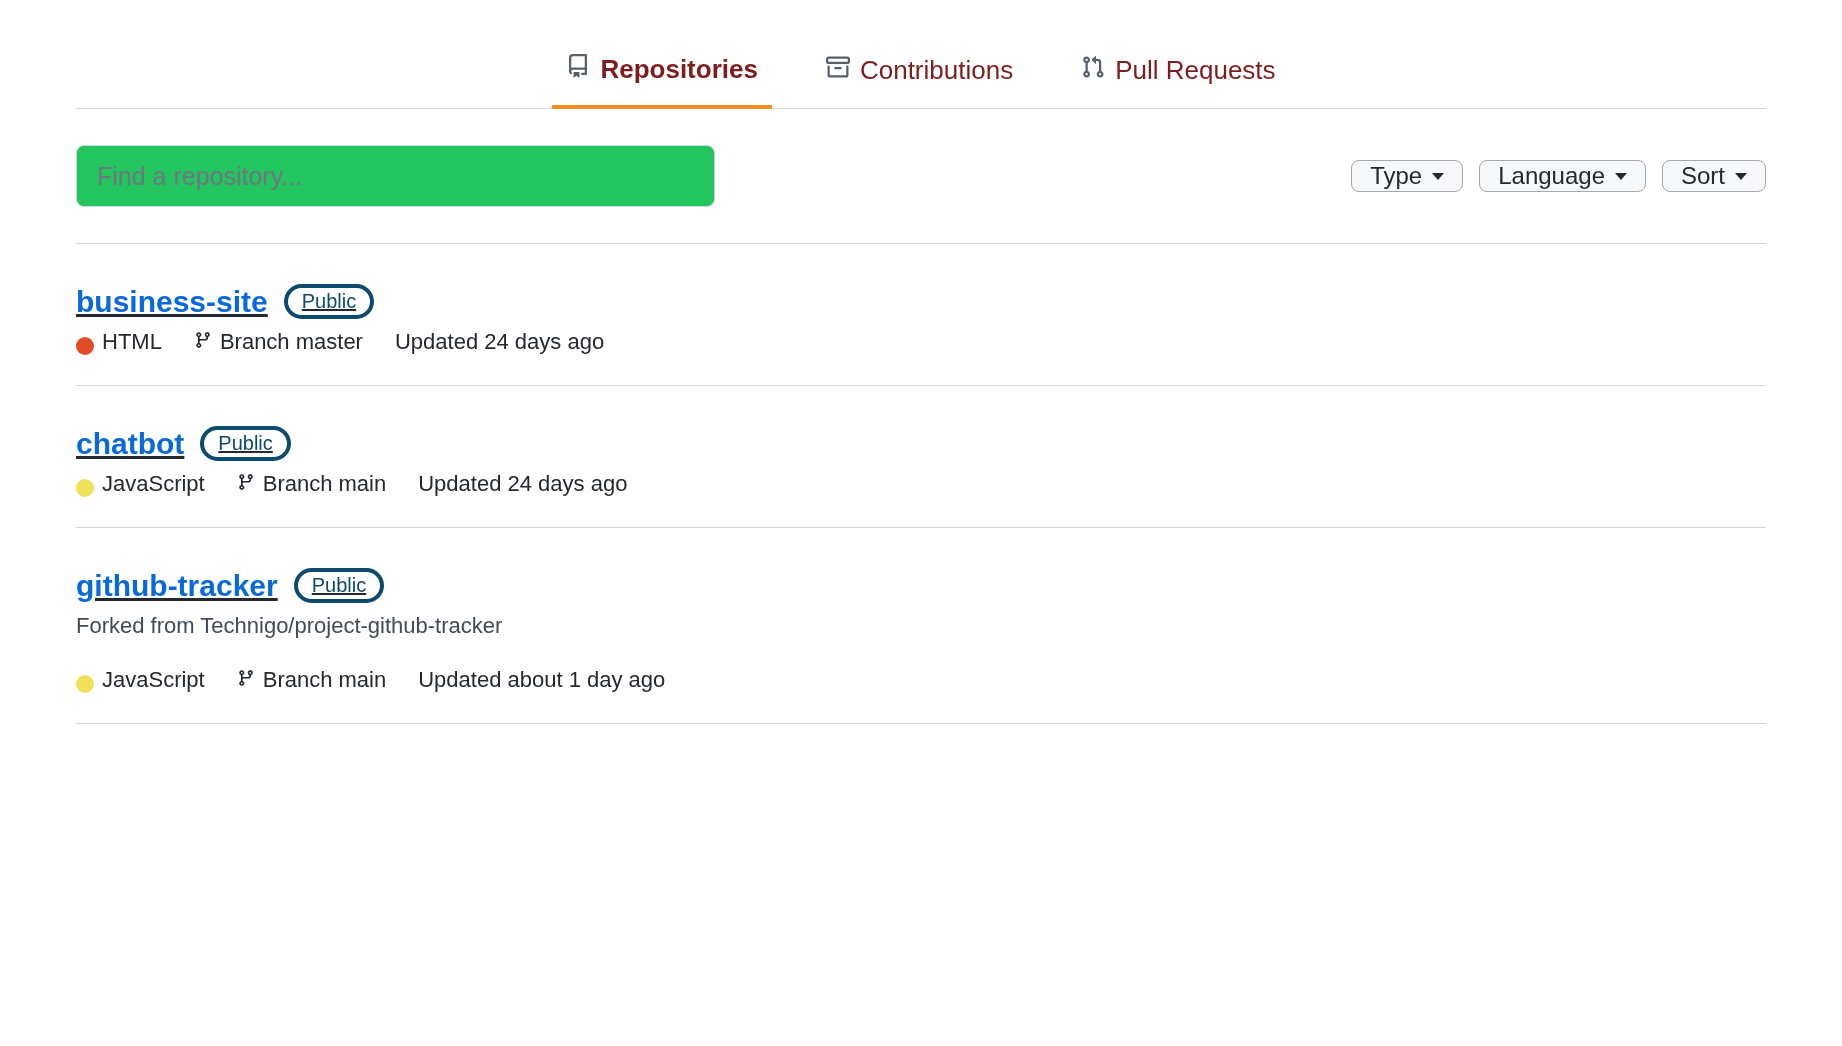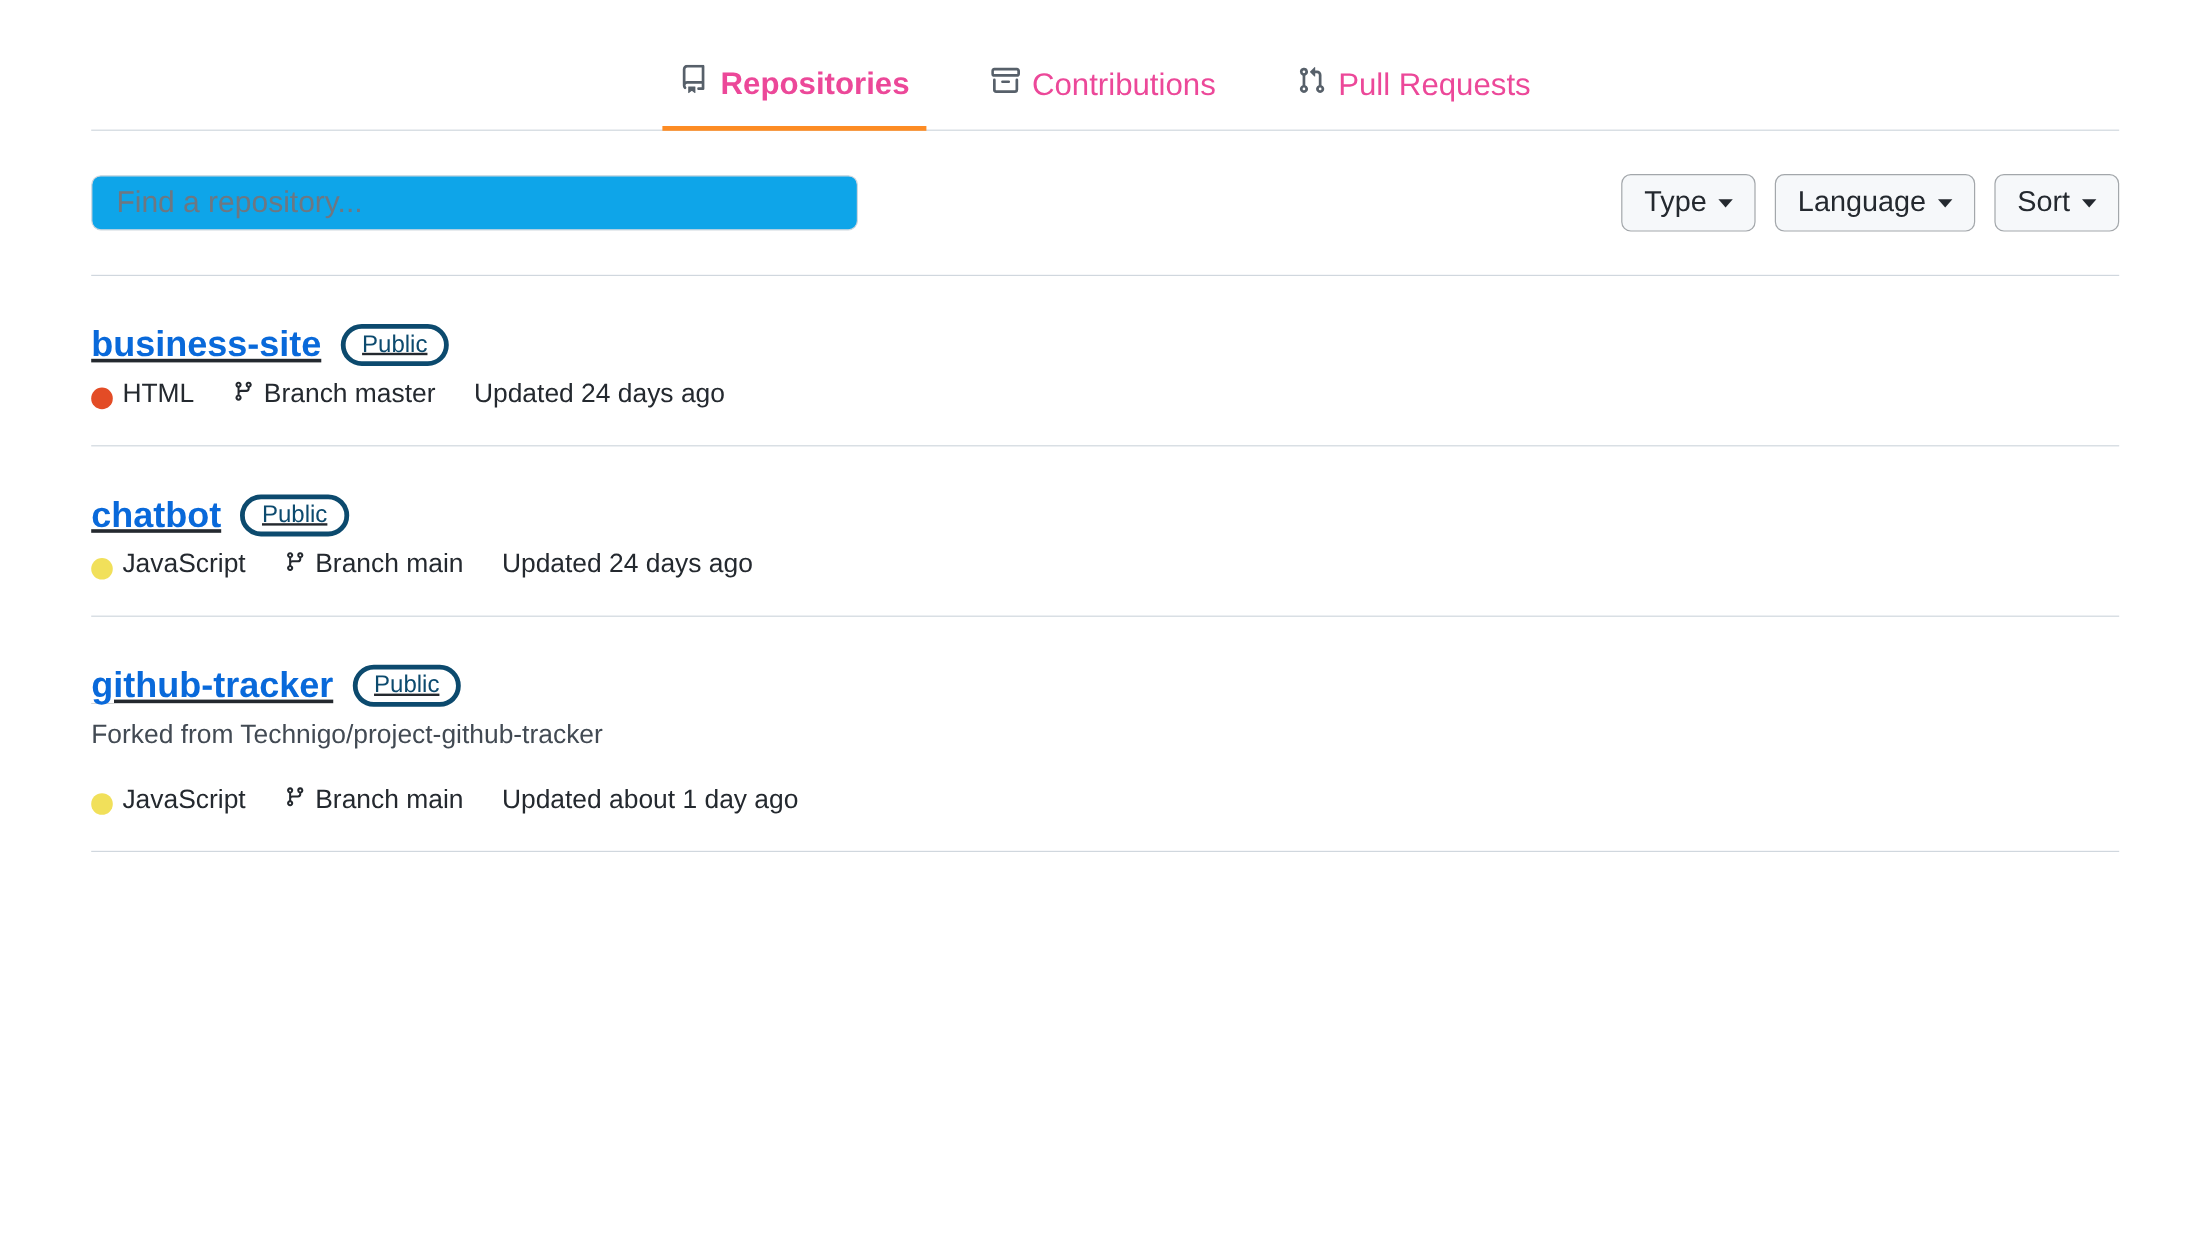--- a/index.html
+++ b/index.html
@@ -20,21 +20,21 @@
     gap: 40px;
     border-bottom: 1px solid #d0d7de;
     margin-top: 40px;
   }
   .tabnav-item {
     display: flex;
     align-items: center;
     gap: 10px;
     padding: 14px 14px 20px 14px;
     font-size: 26px;
-    color: #ec4899;
+    color: #7f1d1d;
     cursor: pointer;
     border-bottom: 3px solid transparent;
     margin-bottom: -1px;
     white-space: nowrap;
   }
   .tabnav-item.active {
     font-weight: 600;
     border-bottom: 4px solid #fd8c24;
   }
   .tabnav-item svg {
@@ -45,41 +45,41 @@
   .filter-row {
     display: flex;
     align-items: center;
     gap: 20px;
     padding: 36px 0;
     border-bottom: 1px solid #d0d7de;
   }
   .search-input {
     flex: 1;
     max-width: 865px;
-    height: 46px;
+    height: 62px;
     padding: 10px 20px;
     font-size: 25px;
     border: 1px solid #d0d7de;
     border-radius: 8px;
     color: #24292f;
-    background: #0ea5e9;
+    background: #22c55e;
   }
   .search-input::placeholder {
     color: #6e7781;
   }
   .filter-spacer { flex: 1; }
   .filter-buttons {
     display: flex;
     gap: 16px;
   }
   .btn {
     display: inline-flex;
     align-items: center;
     gap: 10px;
-    height: 48px;
+    height: 32px;
     padding: 0 18px;
     font-size: 24px;
     font-weight: 400;
     color: #24292f;
     background: #f6f8fa;
     border: 1px solid #a3a7ab;
     border-radius: 8px;
     cursor: pointer;
   }
   .btn .caret {

